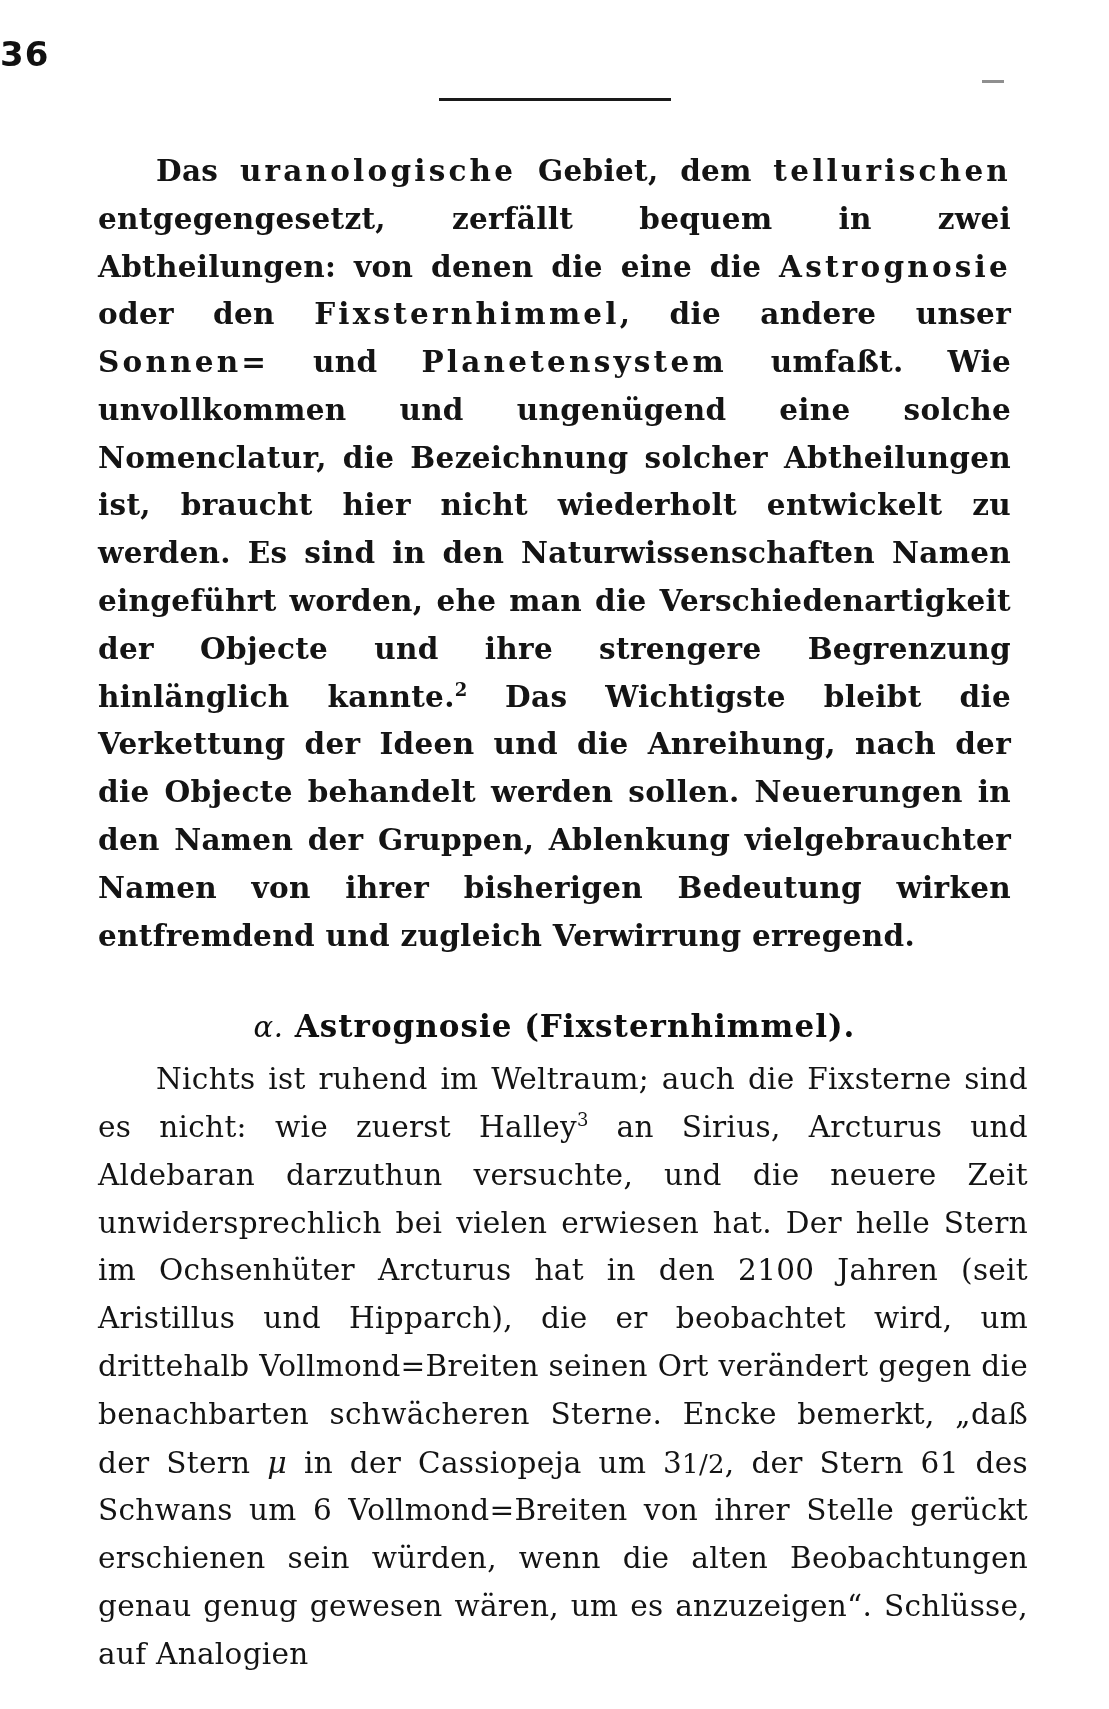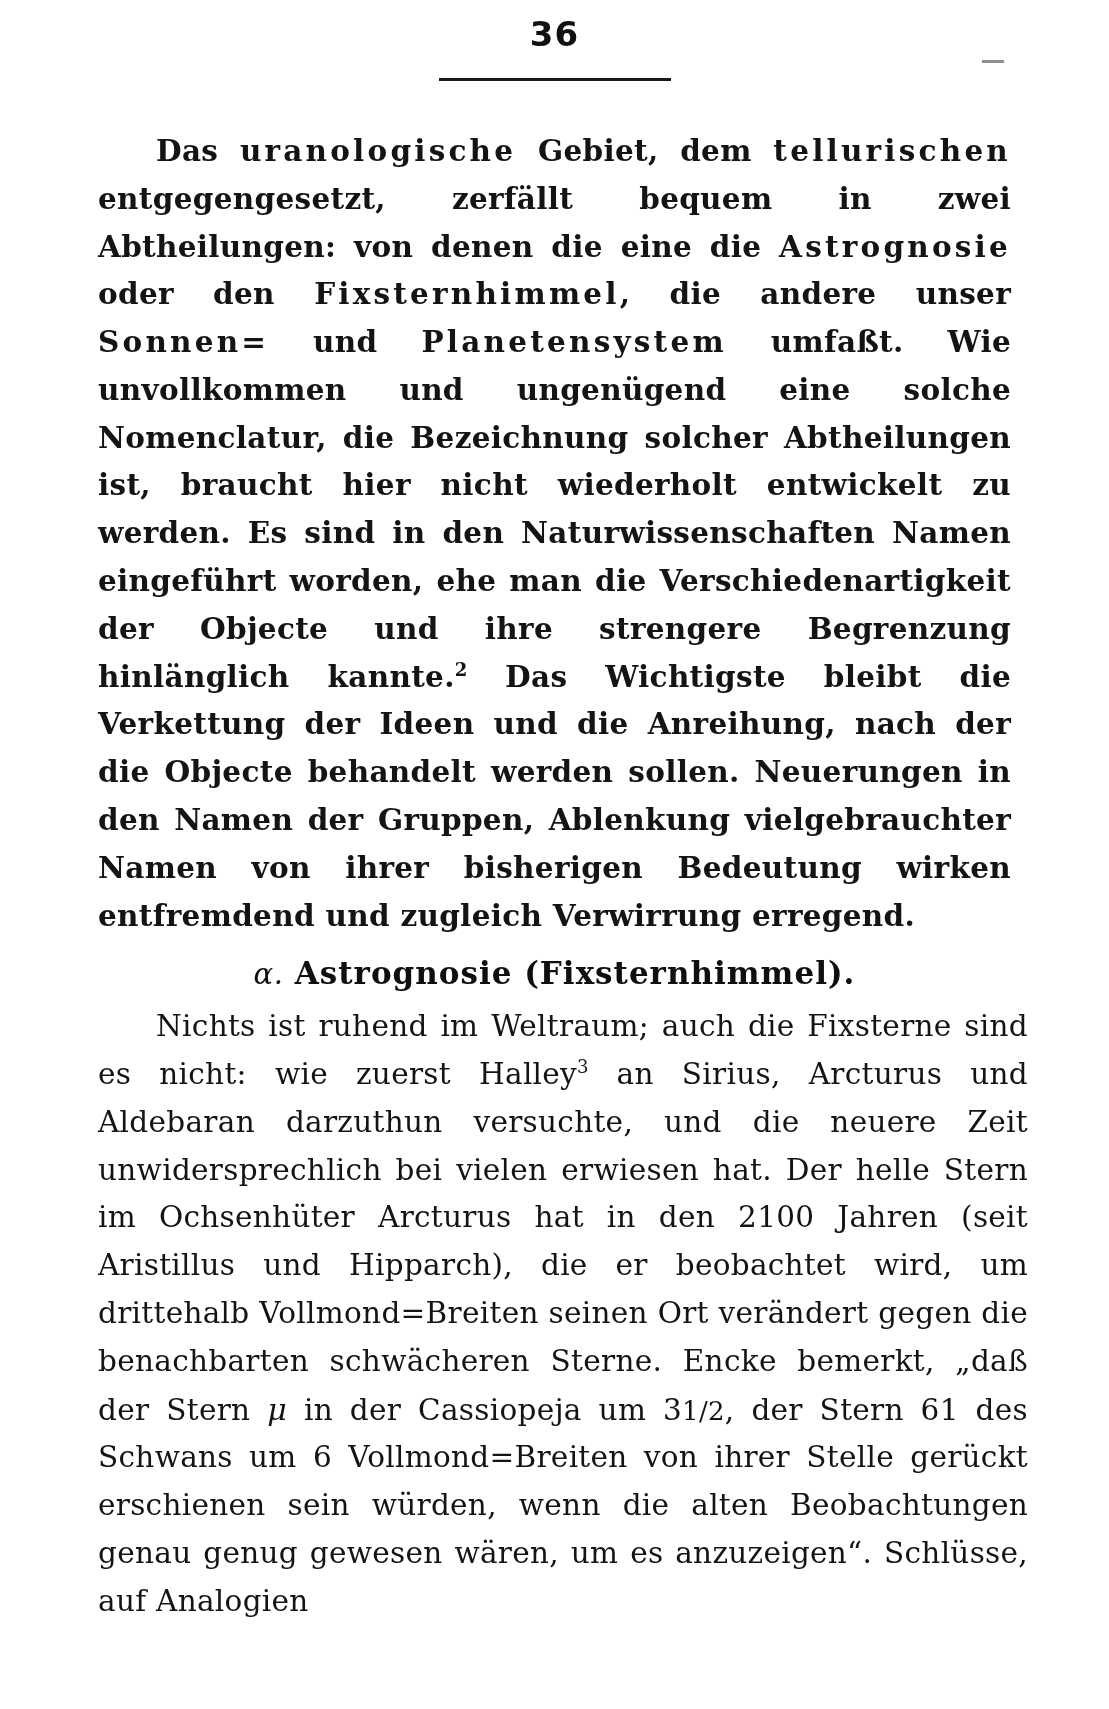--- a/index.html
+++ b/index.html
@@ -16,26 +16,25 @@
     overflow: hidden;
   }
   .page {
     position: relative;
     width: 1109px;
     height: 1709px;
     box-sizing: border-box;
     padding: 0;
   }
   .page-number {
-    text-align: center;
     font-family: "DejaVu Sans", sans-serif;
     font-weight: bold;
     font-size: 34px;
     letter-spacing: 1px;
-    margin-top: 14px;
+    margin-top: 34px;
     color: #111;
   }
   .rule {
     width: 232px;
     height: 3px;
     background: #1a1a1a;
     margin: 24px auto 0 auto;
   }
   .margin-mark {
     position: absolute;
@@ -62,21 +61,21 @@
   }
   .spaced {
     letter-spacing: 3.2px;
   }
   .sup {
     font-size: 18px;
     vertical-align: super;
     letter-spacing: 0;
   }
   .section-heading {
-    margin: 16px 98px 6px 98px;
+    margin: 49px 98px 6px 98px;
     text-align: center;
     font-family: "DejaVu Serif", serif;
     font-size: 31px;
     font-weight: bold;
     color: #0f0f0f;
     letter-spacing: 0.5px;
   }
   .section-heading .alpha {
     font-style: italic;
     font-weight: normal;

